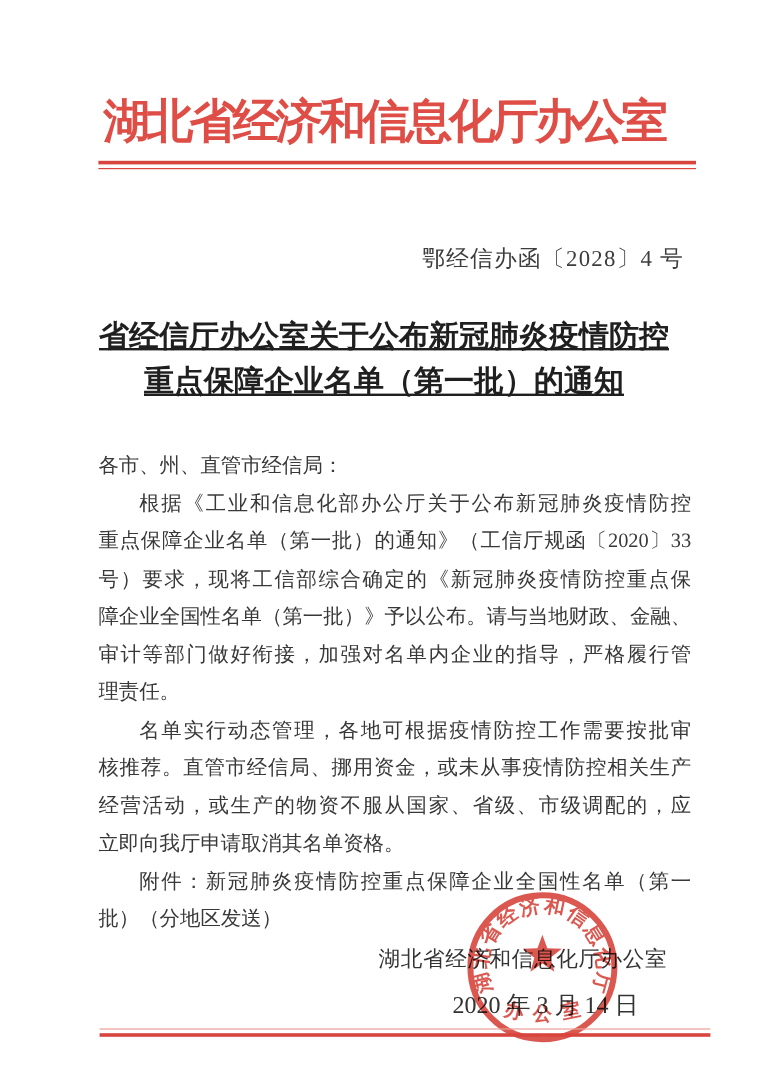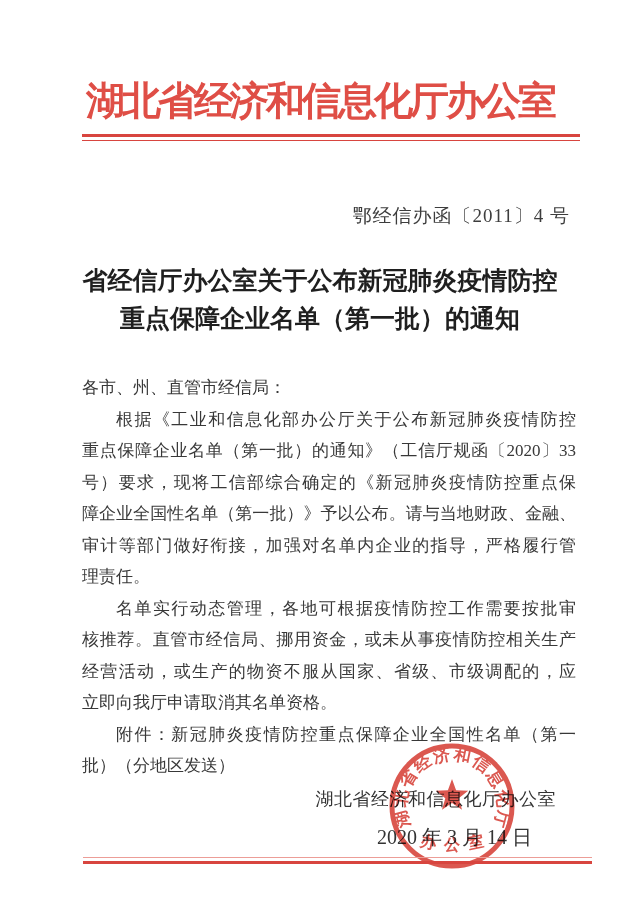--- a/index.html
+++ b/index.html
@@ -12,21 +12,21 @@
     font-family:"Liberation Serif","DejaVu Serif",serif;white-space:nowrap;}
 
   .rule-top{position:absolute;top:134px;left:82px;width:498px;}
   .rule-top .thick{height:3px;background:#d8453f;}
   .rule-top .thin{height:1px;background:#d8453f;margin-top:3px;}
 
   .doc-number{position:absolute;top:203px;right:70px;font-size:19px;color:#3d3d3d;
     letter-spacing:1px;white-space:nowrap;}
 
   .doc-title{position:absolute;top:262px;left:0;width:640px;text-align:center;
-    font-size:25px;font-weight:bold;line-height:38px;color:#1f1f1f;margin:0;}
+    font-size:25px;font-weight:bold;line-height:38px;color:#1f1f1f;margin:0;text-decoration:underline;}
 
   .body-block{position:absolute;top:372px;left:82px;width:494px;
     font-size:17px;line-height:31.5px;color:#383838;}
   .line{text-align:justify;text-align-last:justify;text-justify:inter-character;
     height:31.5px;overflow:hidden;}
   .line.sal{text-align-last:left;}
   .line.start{text-indent:2em;}
   .line.end{text-align-last:left;}
 
   .signature{position:absolute;top:787px;right:84px;font-size:18px;color:#333333;
@@ -46,21 +46,21 @@
 
 <div class="page">
 
   <div class="letterhead">湖北省经济和信息化厅办公室</div>
 
   <div class="rule-top">
     <div class="thick"></div>
     <div class="thin"></div>
   </div>
 
-  <div class="doc-number">鄂经信办函〔2011〕4 号</div>
+  <div class="doc-number">鄂经信办函〔2028〕4 号</div>
 
   <h1 class="doc-title">
     <div>省经信厅办公室关于公布新冠肺炎疫情防控</div>
     <div>重点保障企业名单（第一批）的通知</div>
   </h1>
 
   <div class="body-block">
     <div class="line sal">各市、州、直管市经信局：</div>
 
     <div class="line start">根据《工业和信息化部办公厅关于公布新冠肺炎疫情防控</div>

